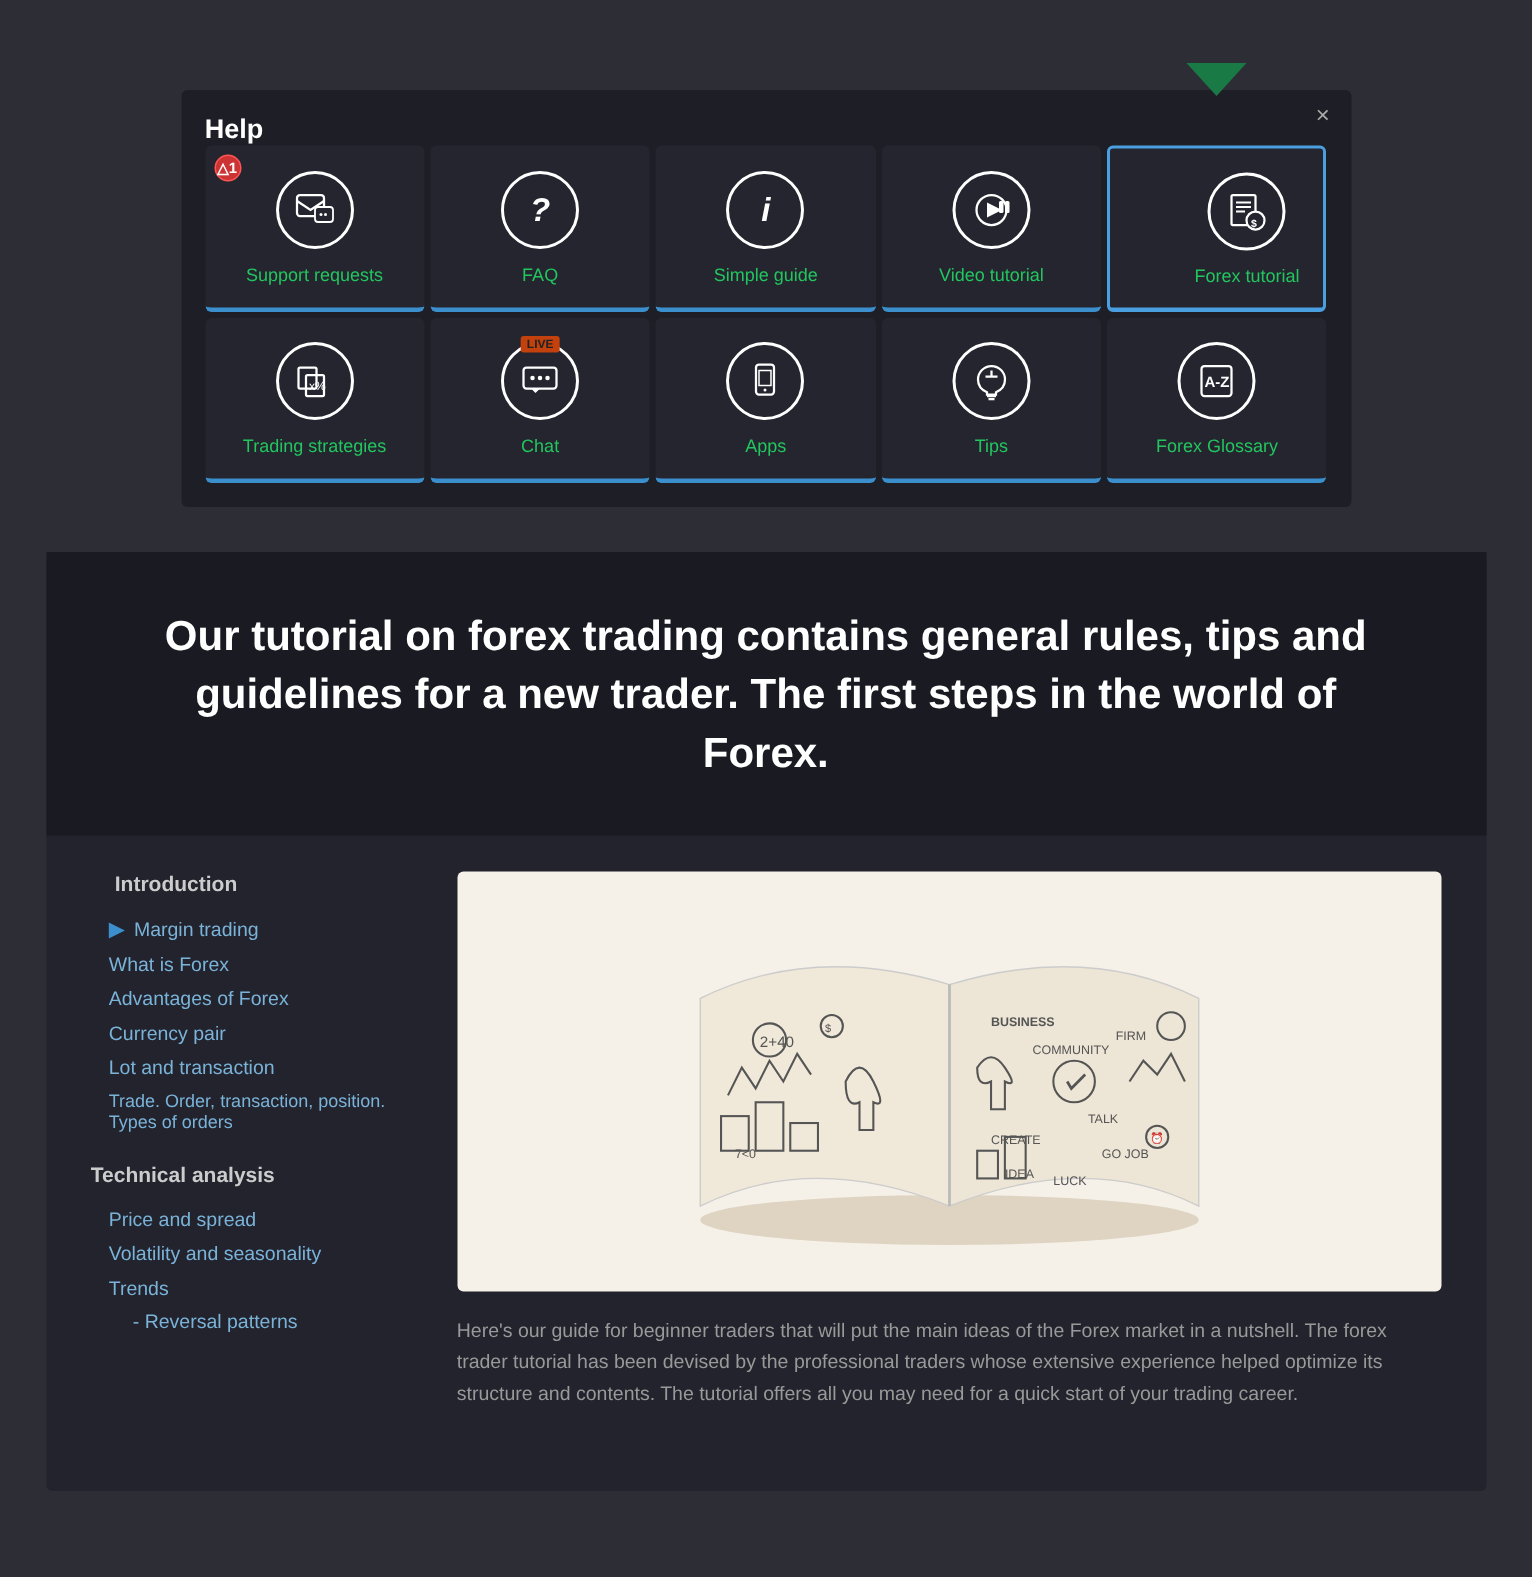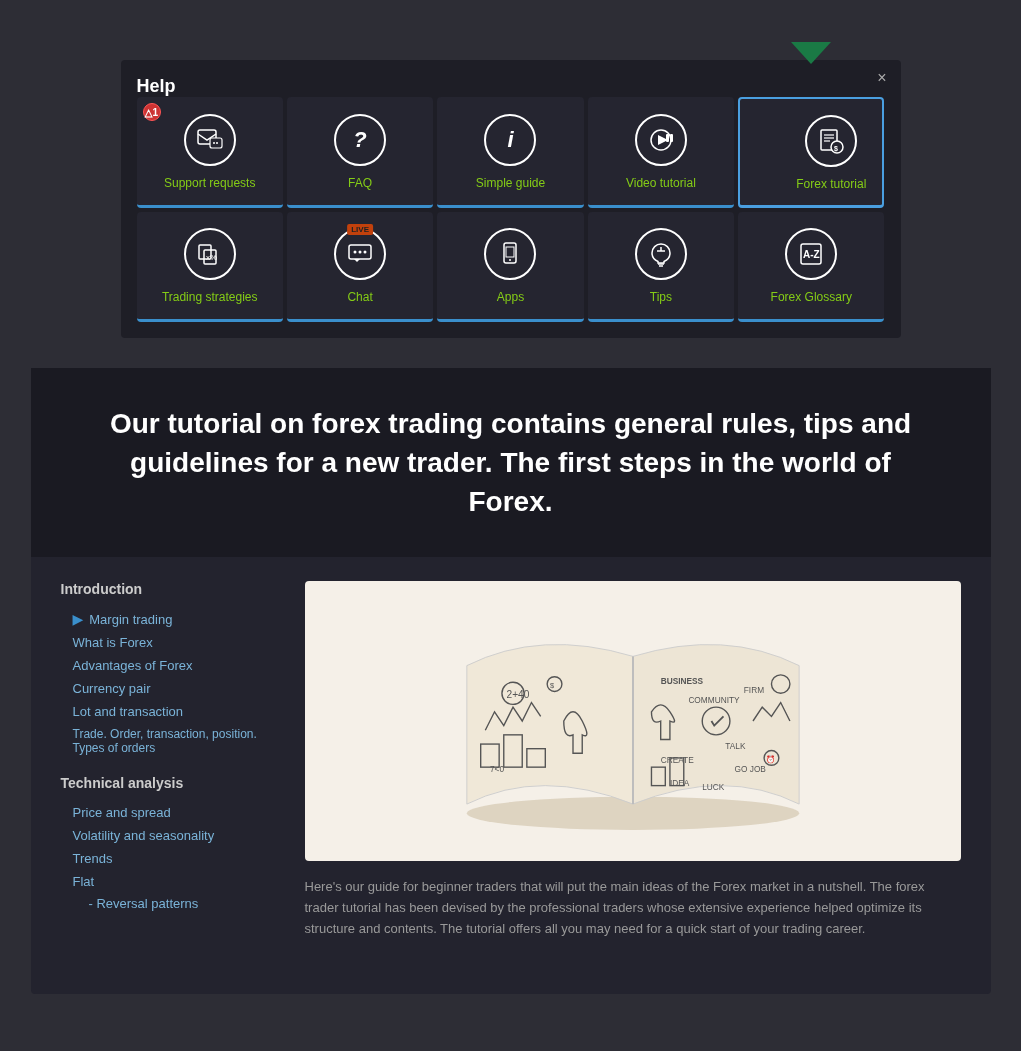--- a/index.html
+++ b/index.html
@@ -83,21 +83,21 @@
       border: 2px solid #fff;
       display: flex;
       align-items: center;
       justify-content: center;
       margin-bottom: 10px;
       font-size: 22px;
       color: #fff;
     }
 
     .help-item .item-label {
-      color: #84cc16;
+      color: #22c55e;
       font-size: 12px;
       text-align: center;
       line-height: 1.3;
     }
 
     .badge {
       position: absolute;
       top: 6px;
       left: 6px;
       background-color: #cc3333;
@@ -150,20 +150,21 @@
     .nav-section-title {
       color: #ccc;
       font-size: 14px;
       font-weight: bold;
       margin-bottom: 10px;
       margin-top: 16px;
     }
 
     .nav-section-title:first-child {
       margin-top: 0;
+      margin-left: 16px;
     }
 
     .nav-item {
       color: #7ab3d8;
       font-size: 13px;
       padding: 4px 0 4px 12px;
       cursor: pointer;
       display: flex;
       align-items: center;
       gap: 4px;
@@ -360,21 +361,20 @@
       <div class="nav-item">Advantages of Forex</div>
       <div class="nav-item">Currency pair</div>
       <div class="nav-item">Lot and transaction</div>
       <div class="nav-item" style="font-size:12px;">Trade. Order, transaction, position. Types of orders</div>
 
       <div class="nav-section-title" style="">Technical analysis</div>
 
       <div class="nav-item">Price and spread</div>
       <div class="nav-item">Volatility and seasonality</div>
       <div class="nav-item">Trends</div>
-      <div class="nav-item">Flat</div>
       <div class="nav-sub-item">- Reversal patterns</div>
     </div>
 
     <div class="book-section">
       <div class="book-image-container">
 
         <svg class="book-svg" viewBox="0 0 520 260" xmlns="http://www.w3.org/2000/svg">
 
           <ellipse cx="260" cy="230" rx="180" ry="18" fill="#c8b89a" opacity="0.5"></ellipse>
 

